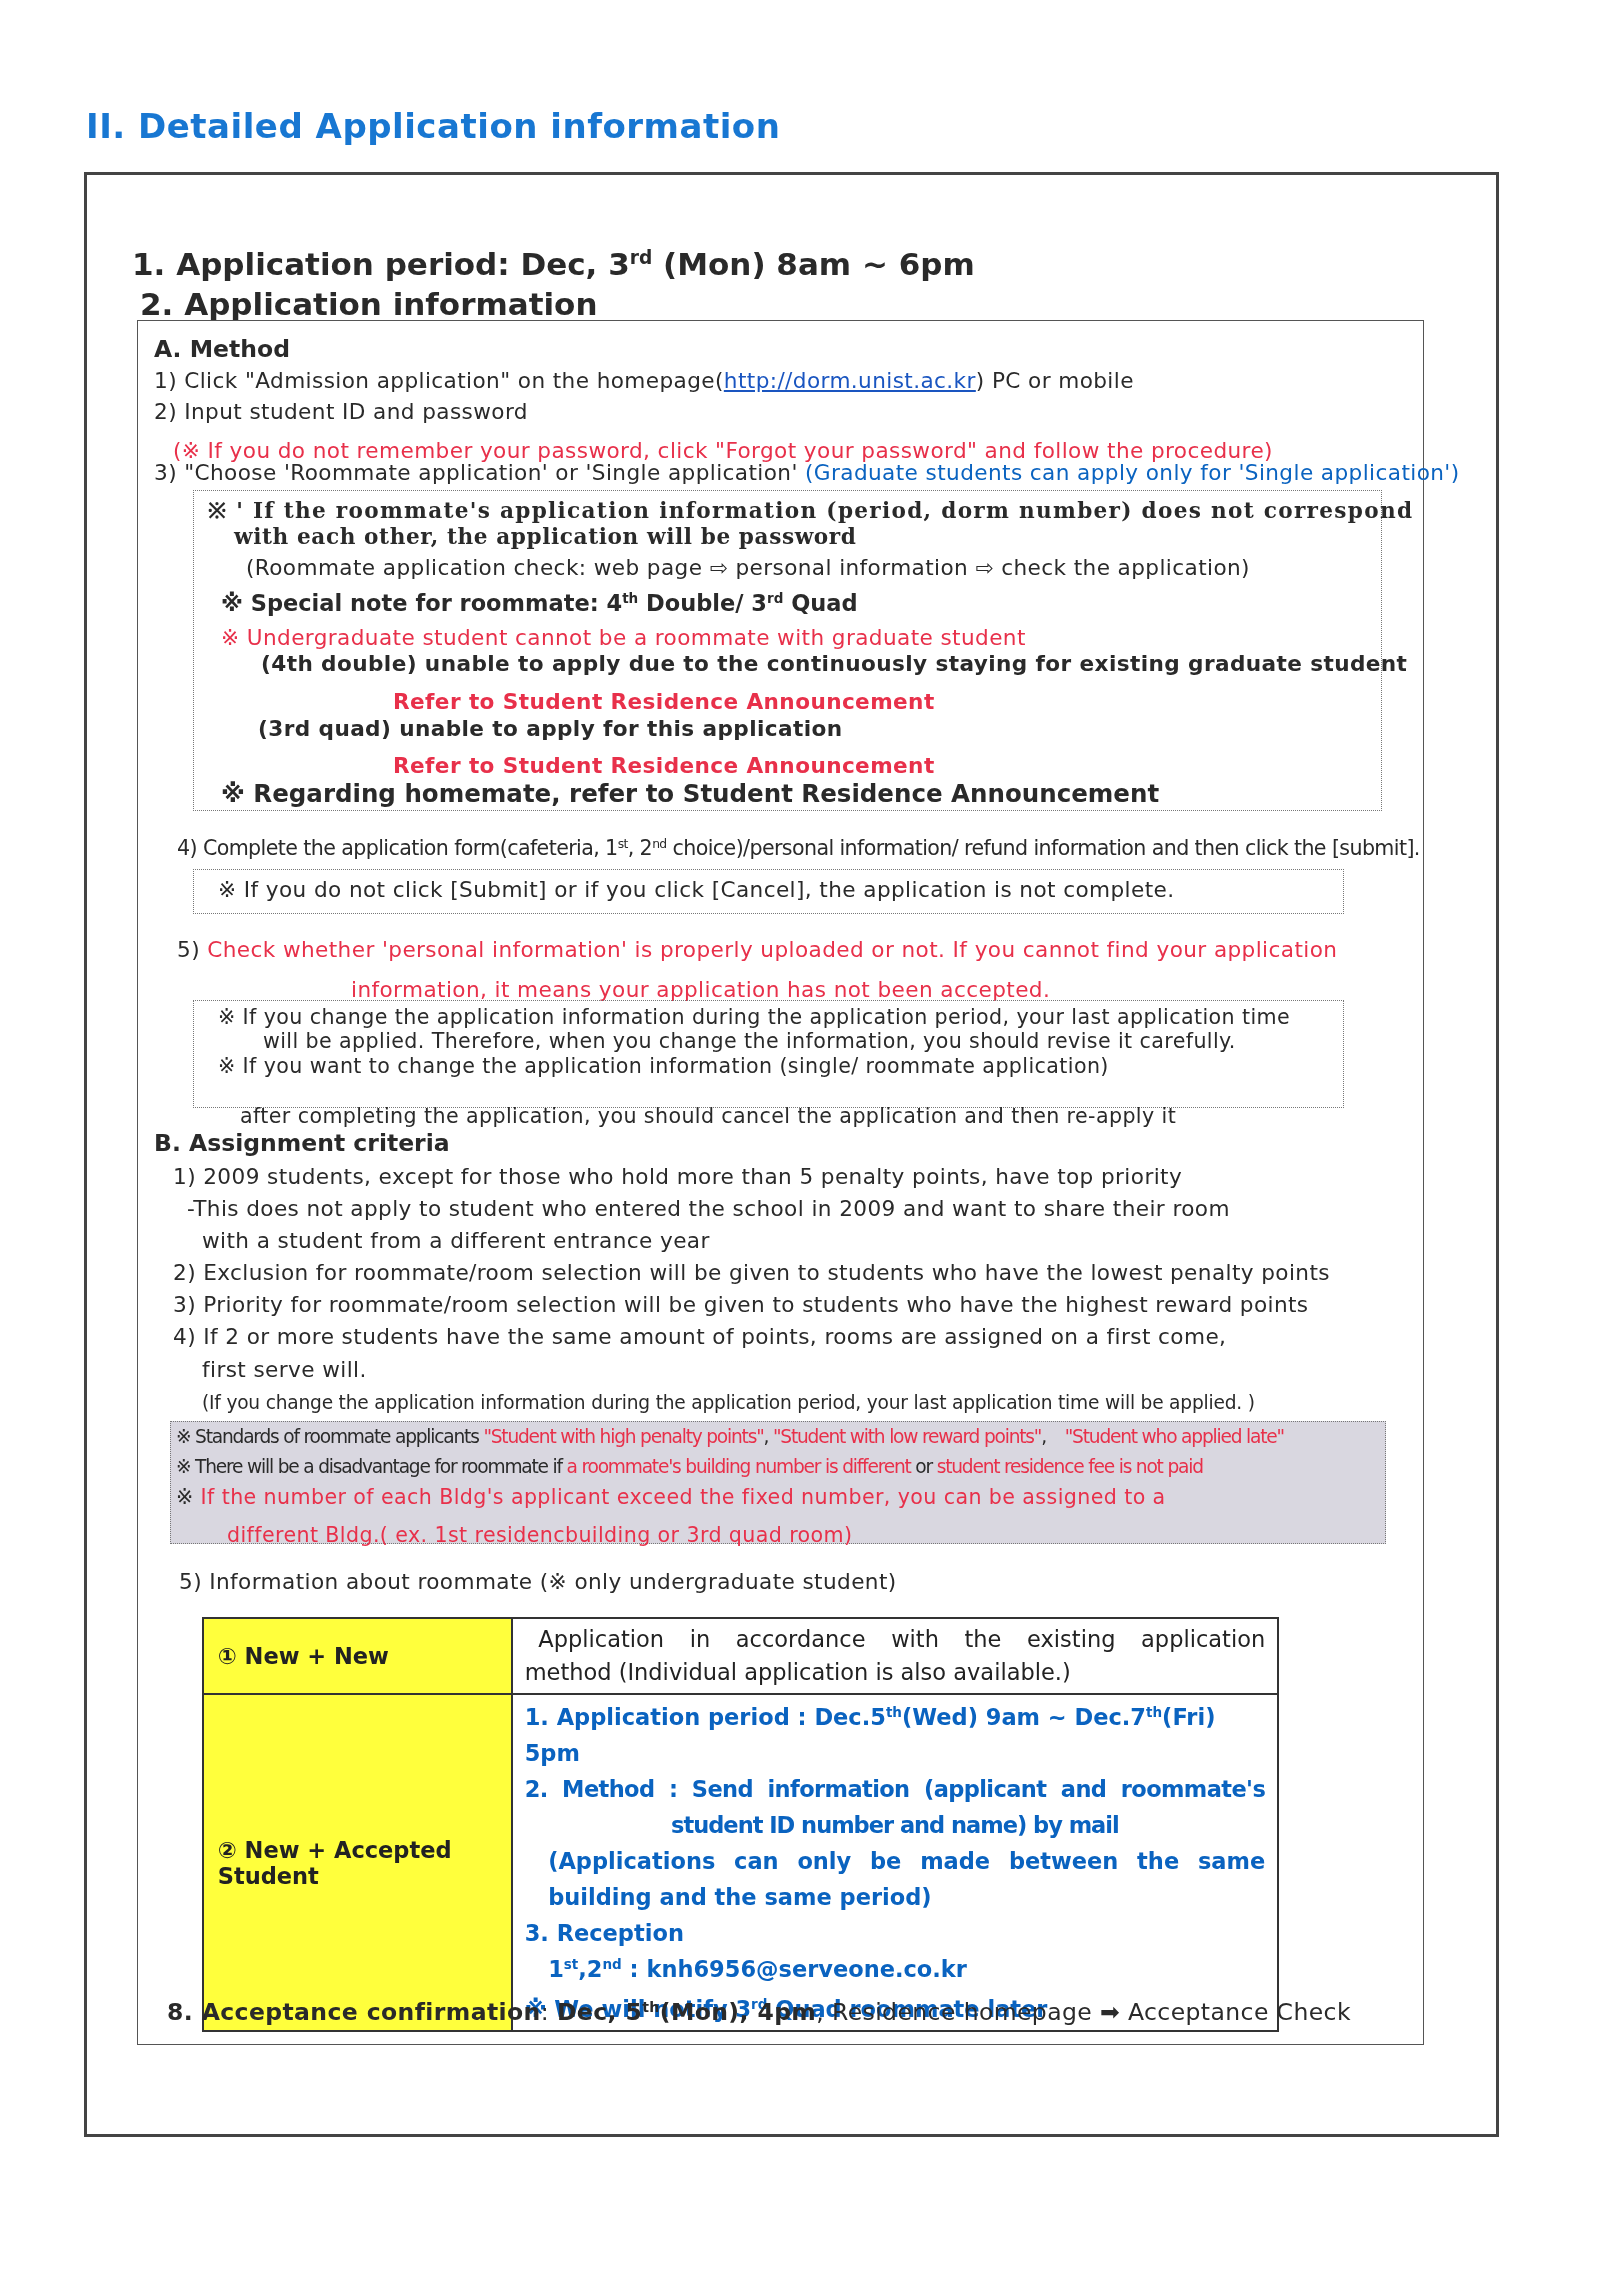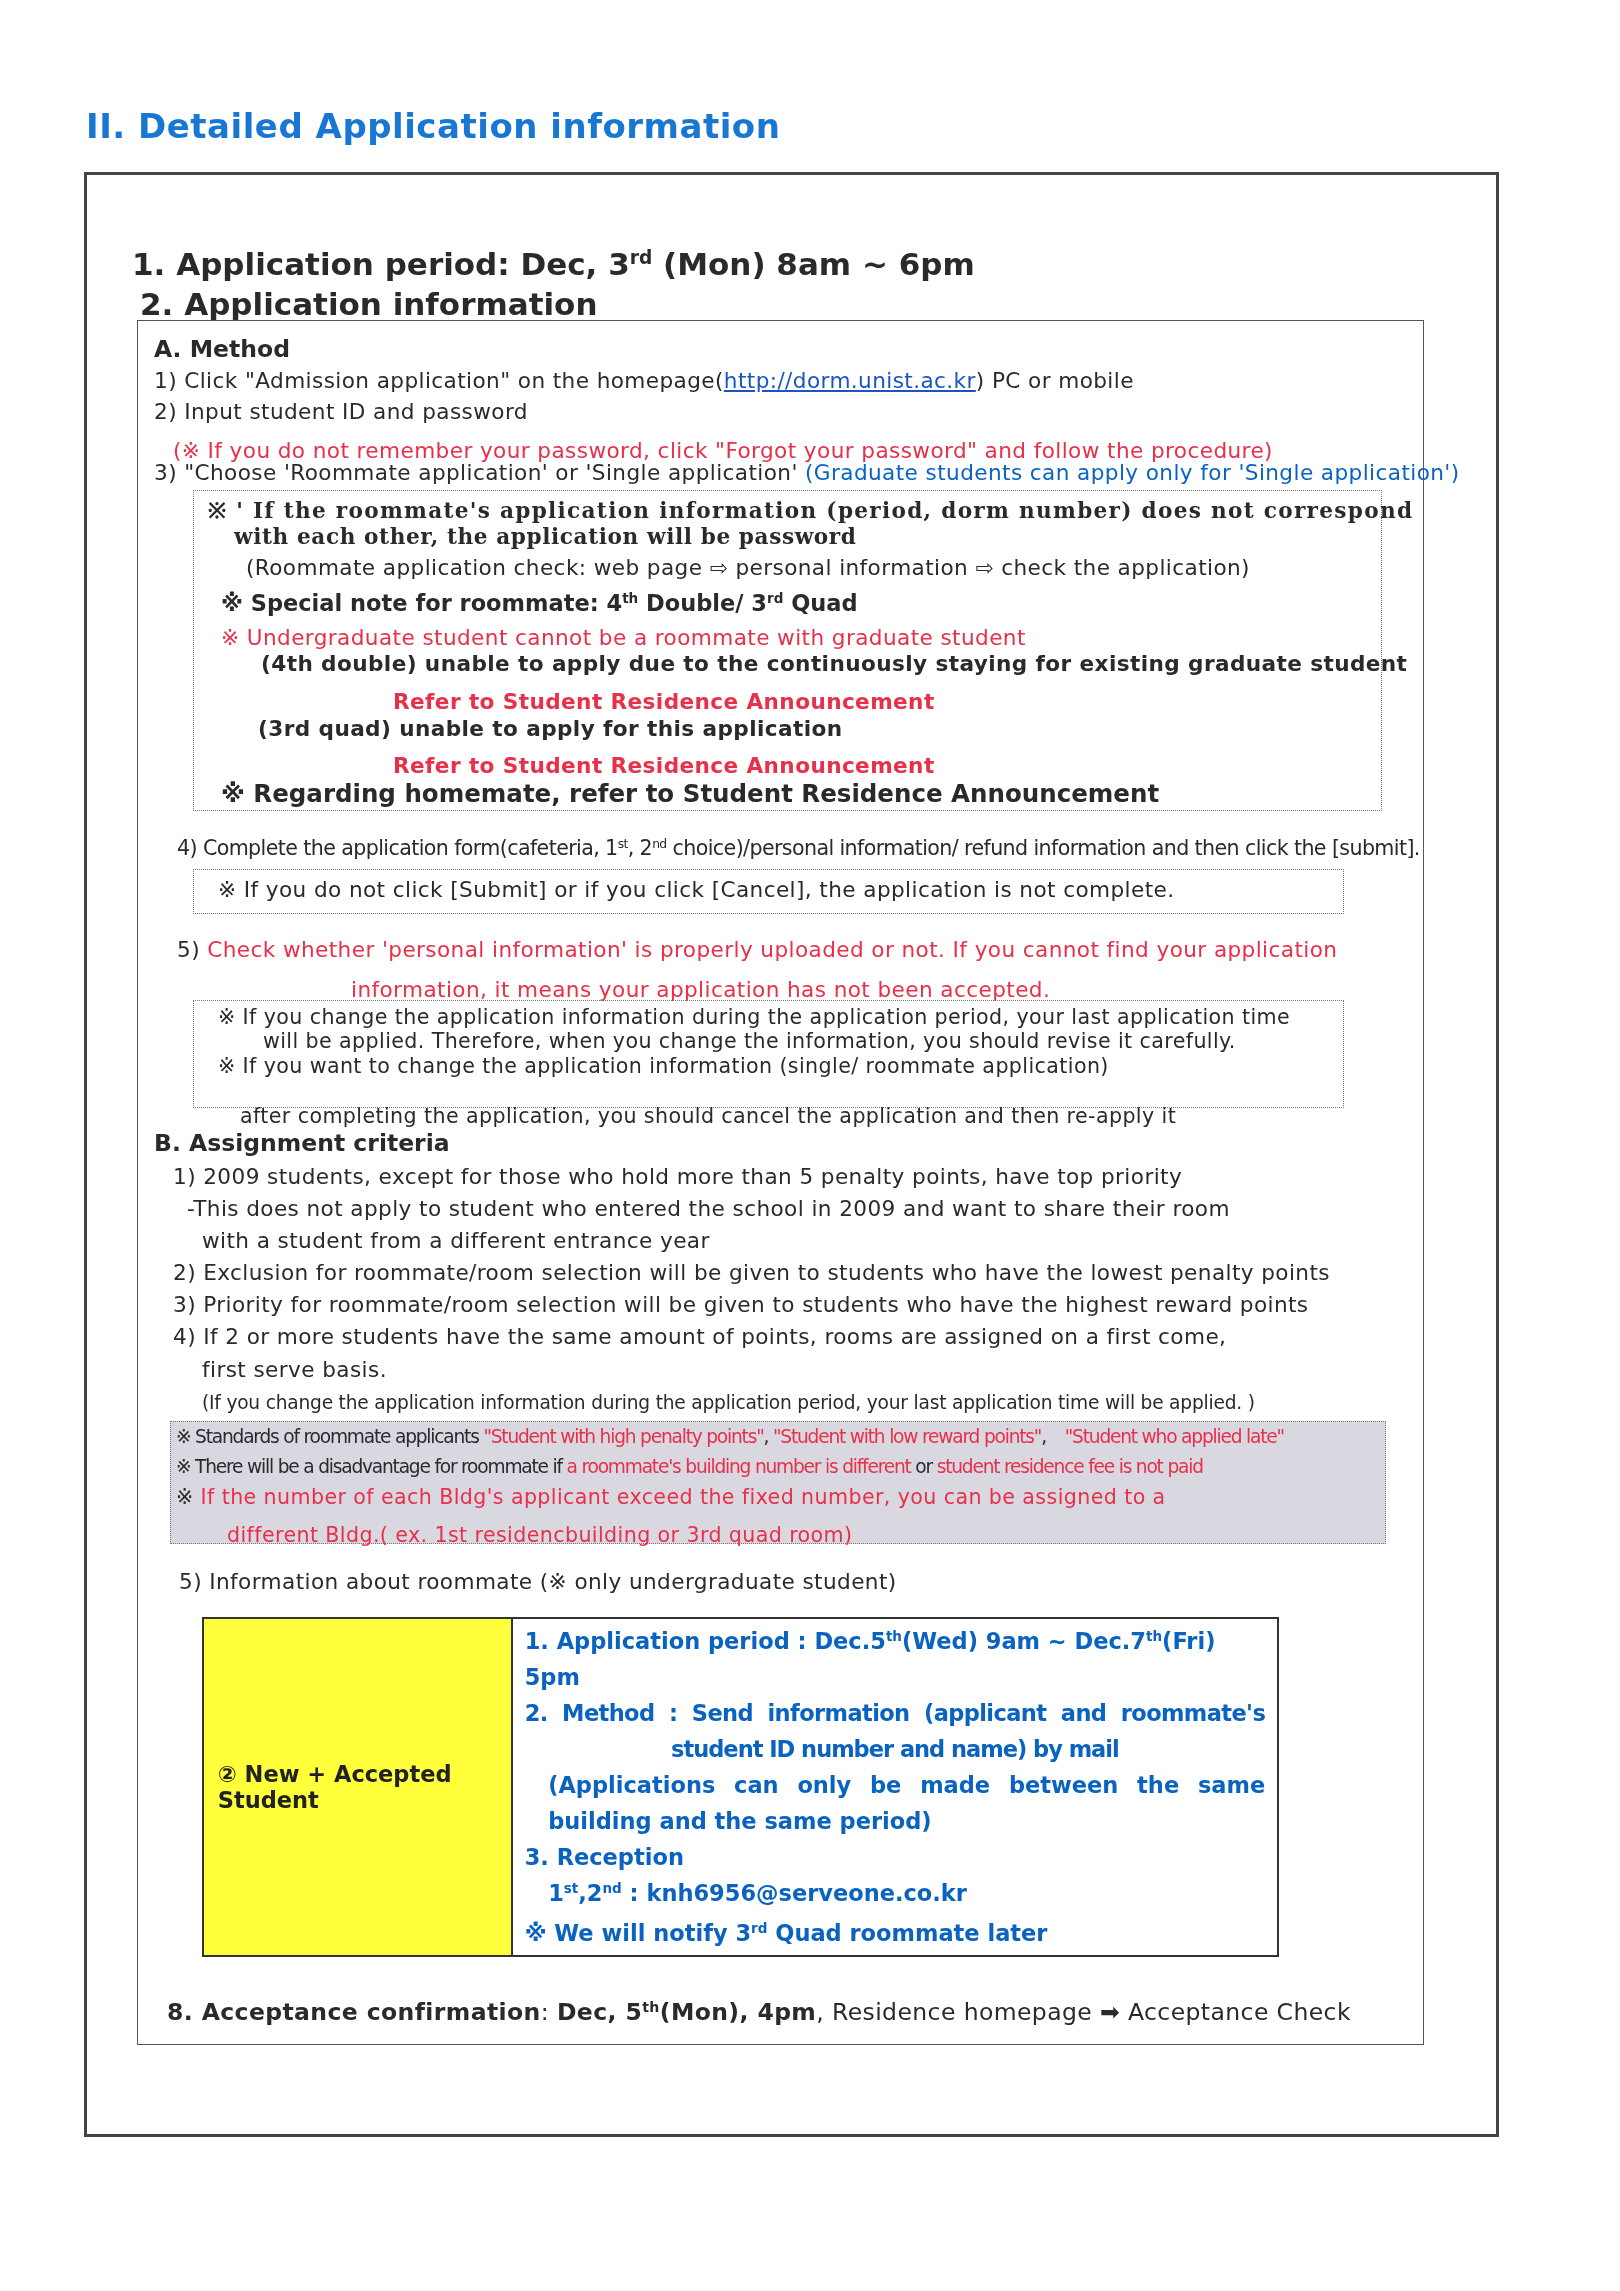--- a/index.html
+++ b/index.html
@@ -69,33 +69,40 @@
 <div class="abs t" style="left:218px;top:1054px;font-size:20.6px;">※ If you want to change the application information (single/ roommate application)</div>
 <div class="abs t" style="left:240px;top:1078px;font-size:20.6px;margin-top:26px;">after completing the application, you should cancel the application and then re-apply it</div>
 
 <div class="abs h2" style="left:154px;top:1129px;">B. Assignment criteria</div>
 <div class="abs t" style="left:173px;top:1164px;">1) 2009 students, except for those who hold more than 5 penalty points, have top priority</div>
 <div class="abs t" style="left:187px;top:1196px;">-This does not apply to student who entered the school in 2009 and want to share their room</div>
 <div class="abs t" style="left:202px;top:1228px;">with a student from a different entrance year</div>
 <div class="abs t" style="left:173px;top:1260px;">2) Exclusion for roommate/room selection will be given to students who have the lowest penalty points</div>
 <div class="abs t" style="left:173px;top:1292px;">3) Priority for roommate/room selection will be given to students who have the highest  reward points</div>
 <div class="abs t" style="left:173px;top:1324px;">4) If 2 or more students have the same amount of points, rooms are assigned on a first come,</div>
-<div class="abs t" style="left:202px;top:1357px;">first serve basis.</div>
+<div class="abs t" style="left:202px;top:1357px;">first serve will.</div>
 <div class="abs ts" style="left:202px;top:1392px;">(If you change the application information during the application period, your last application time will be applied. )</div>
 
 <div class="gray"></div>
 <div class="abs ts" style="left:176px;top:1426px;letter-spacing:-1.2px;"><span>※ Standards of roommate applicants </span><span class="red">"Student with high penalty points"</span><span>, </span><span class="red">"Student with low reward points"</span><span style="white-space:pre;">,    </span><span class="red">"Student who applied late"</span></div>
 <div class="abs ts" style="left:176px;top:1456px;letter-spacing:-1.2px;"><span>※ There will be a disadvantage for roommate if </span><span class="red">a roommate's building number is different</span><span> or </span><span class="red">student residence fee is not paid</span></div>
 <div class="abs t" style="left:176px;top:1485px;font-size:20.6px;"><span>※ </span><span class="red">If the number of each Bldg's applicant exceed the fixed number, you can be assigned to a</span></div>
 <div class="abs t red" style="left:227px;top:1514px;font-size:20.6px;">different Bldg.( ex. 1st residencbuilding or 3rd quad room)</div>
 
 <div class="abs t" style="left:179px;top:1569px;">5) Information about roommate (※ only undergraduate student)</div>
 
 <table class="rm">
   <tbody>
+      <tr style="height:70px;">
+    <td class="yel">① New + New</td>
+    <td class="cell" style="line-height:33px;">
+      <div style="text-align:justify;text-align-last:justify;padding-left:13.7px;">Application in accordance with the existing application</div>
+      <div>method (Individual application is also available.)</div>
+    </td>
+  </tr>
   <tr style="height:297px;">
     <td class="yel">② New + Accepted Student</td>
     <td class="cell">
       <div class="bl"><span>1. Application period : Dec.5</span><sup>th</sup><span>(Wed) 9am ~ Dec.7</span><sup>th</sup><span>(Fri) 5pm</span></div>
       <div class="bl" style="letter-spacing:-0.6px;white-space:pre;">2.  Method  :  Send  information  (applicant  and  roommate's</div>
       <div class="bl" style="text-align:center;letter-spacing:-1px;">student ID number and name) by mail</div>
       <div class="bl" style="padding-left:23.5px;text-align:justify;text-align-last:justify;">(Applications can only be made between the same</div>
       <div class="bl" style="padding-left:23.5px;">building and the same period)</div>
       <div class="bl">3. Reception</div>
       <div class="bl" style="padding-left:23.5px;"><span>1</span><sup>st</sup><span>,2</span><sup>nd</sup><span> : knh6956@serveone.co.kr</span></div>

